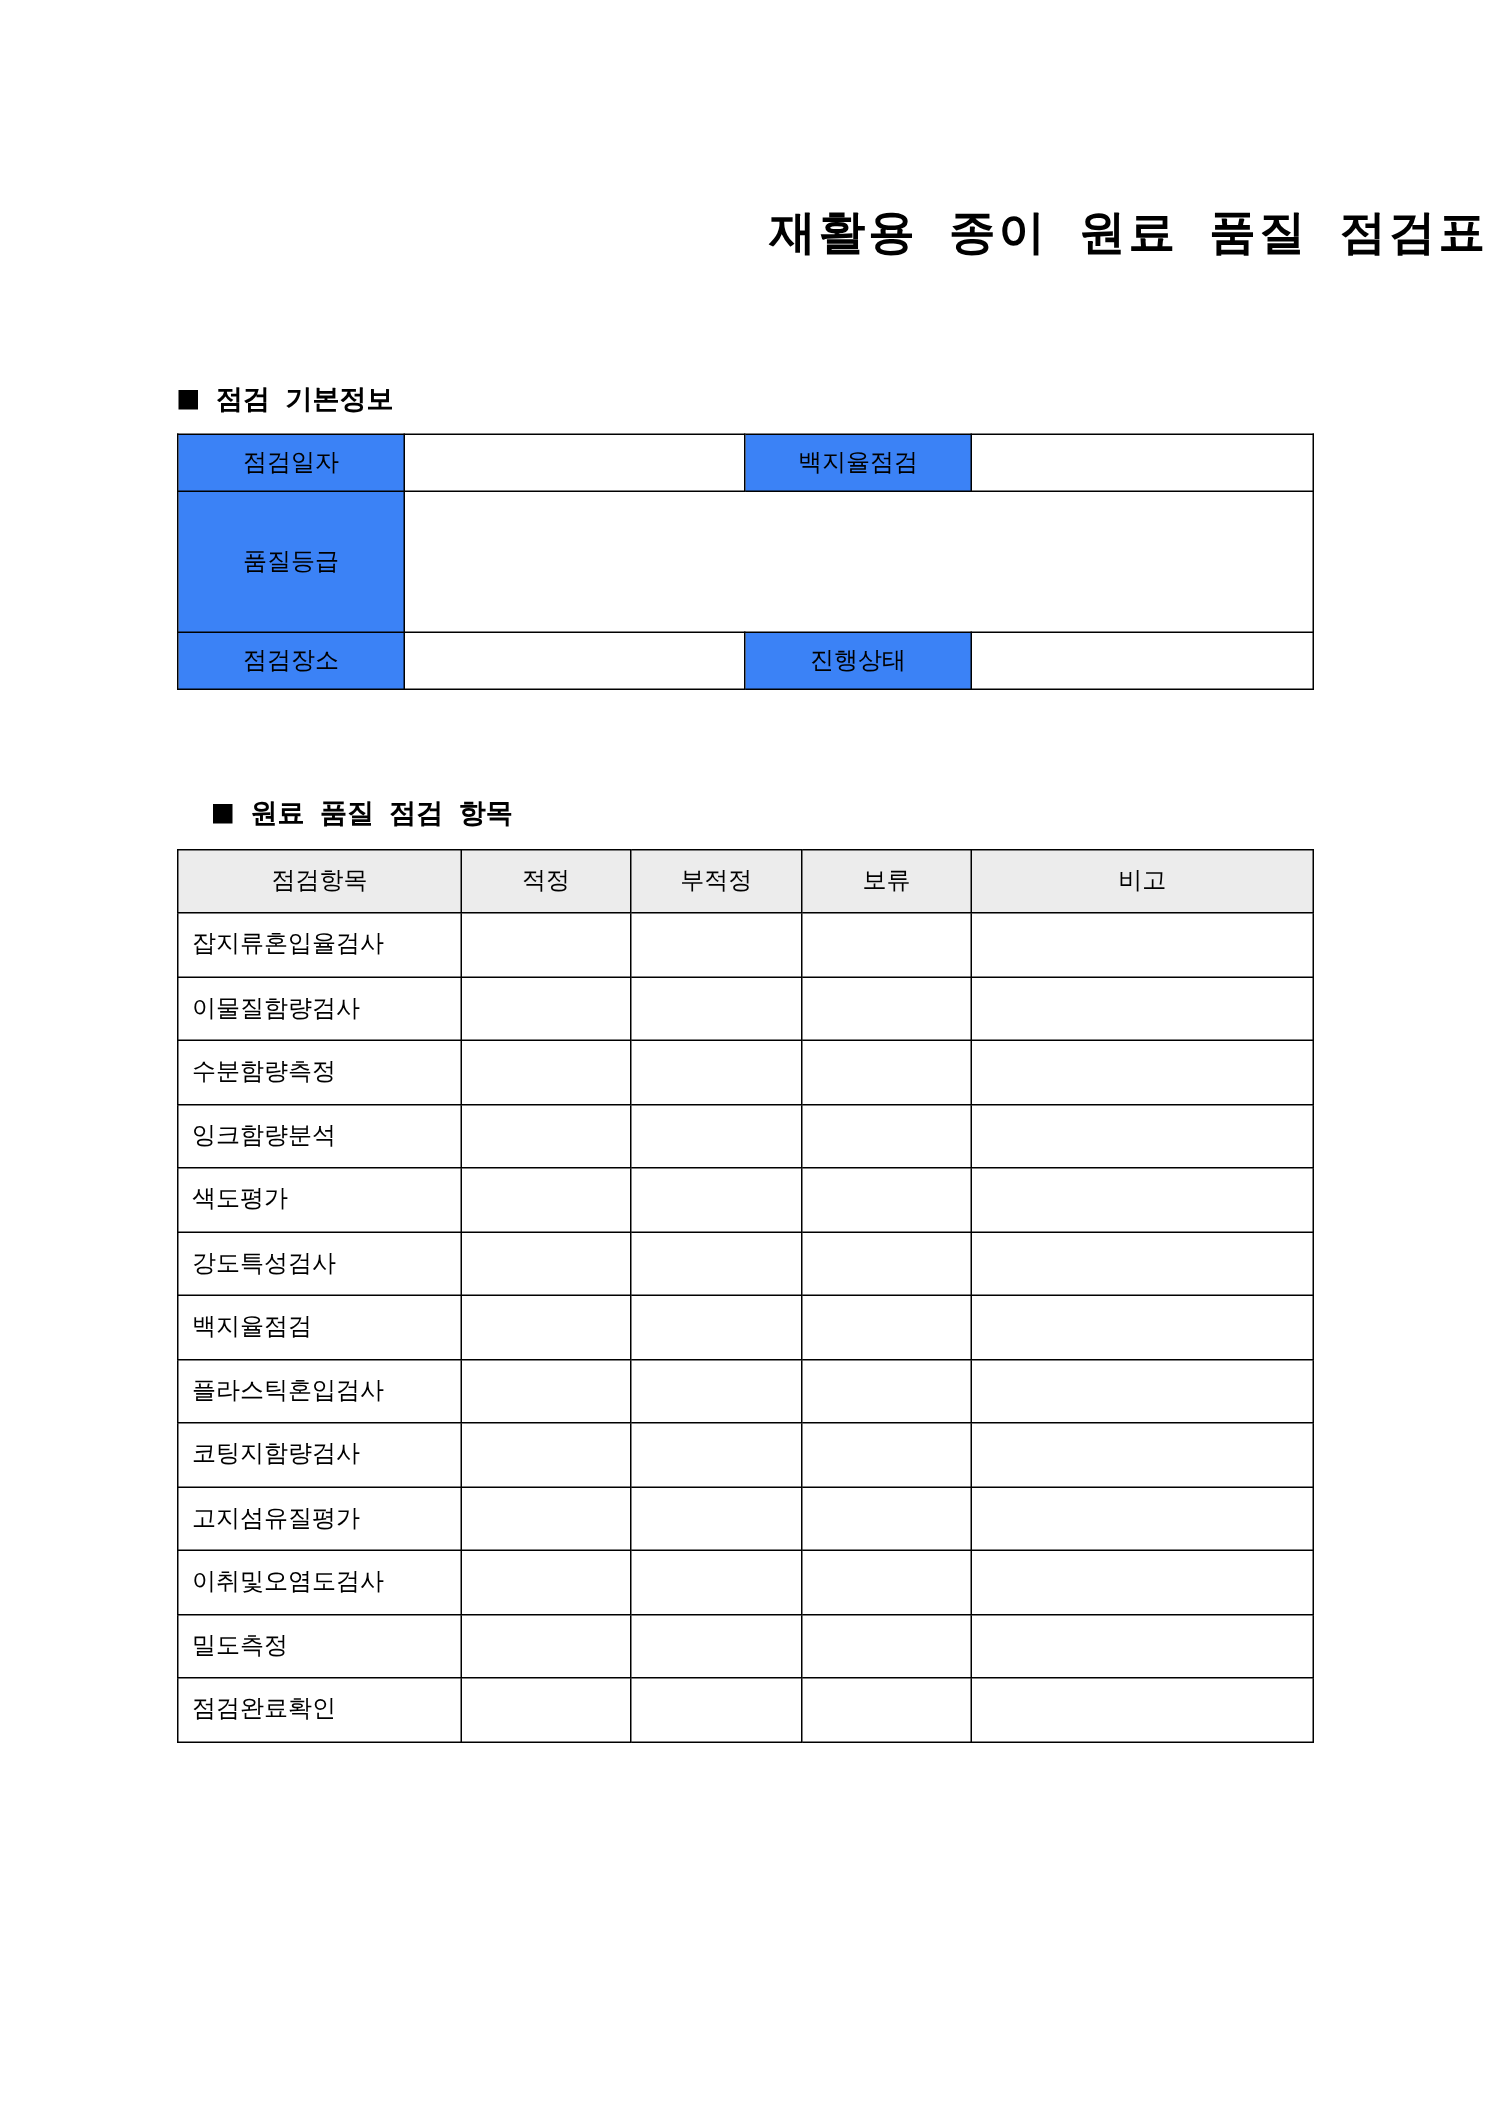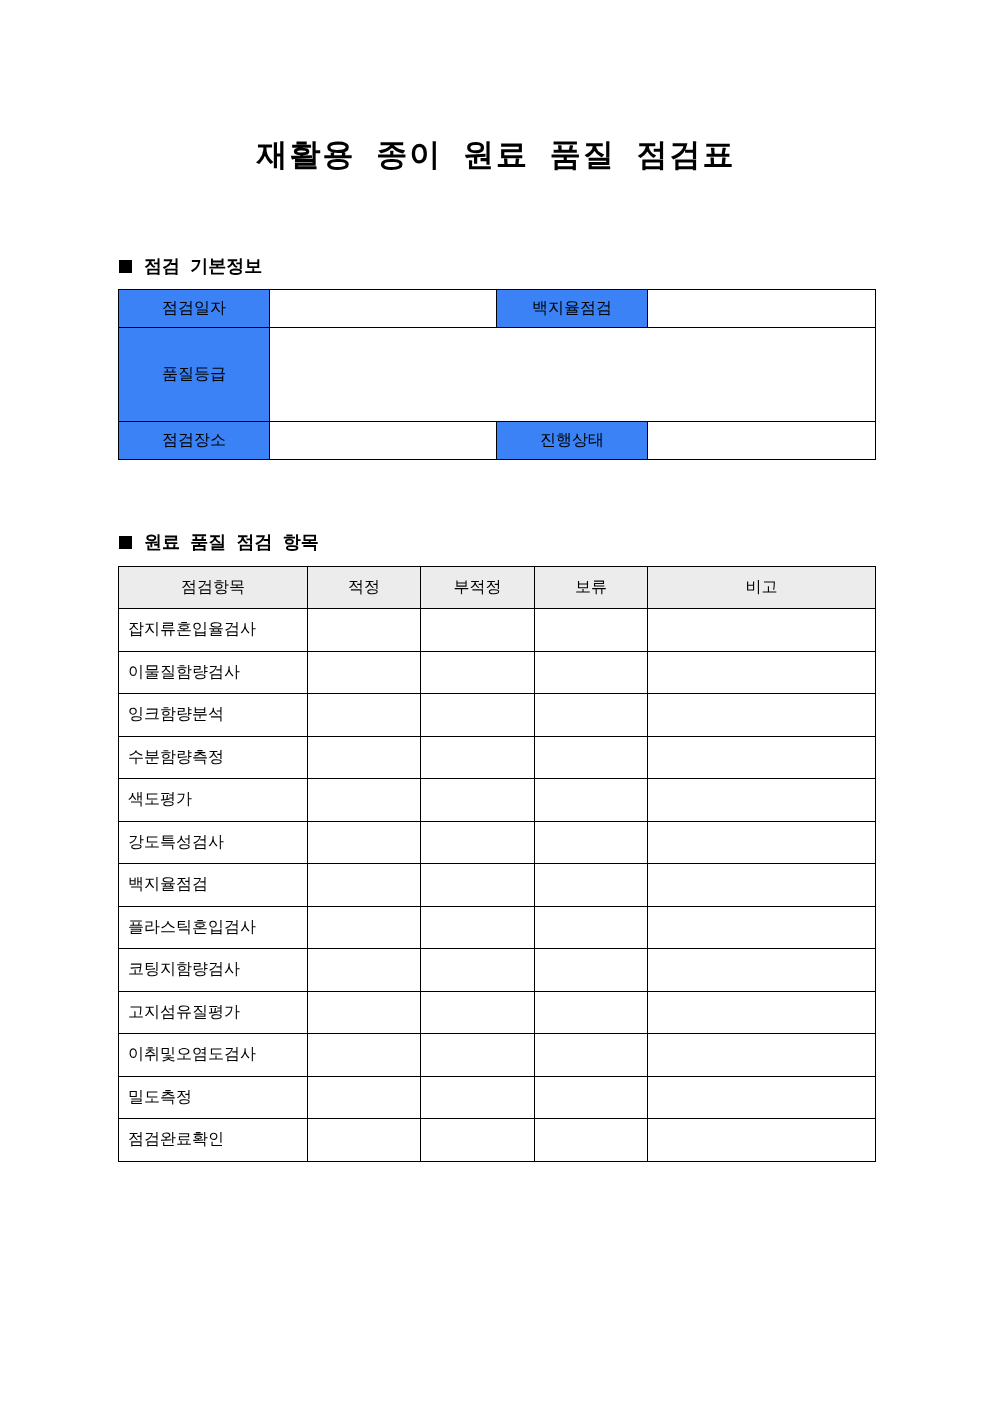--- a/index.html
+++ b/index.html
@@ -3,21 +3,21 @@
   <meta charset="utf-8">
   <style>
     html, body { margin: 0; padding: 0; background: #ffffff; }
     body {
       width: 992px; height: 1403px; position: relative;
       font-family: "DejaVu Sans", "Liberation Sans", sans-serif;
       color: #000;
     }
     .title {
       position: absolute; top: 134px; left: 0; width: 992px;
-      text-align: center; font-size: 31px; font-weight: bold;
+      text-align: right; font-size: 31px; font-weight: bold;
       letter-spacing: 2px; word-spacing: 8px;
     }
     .section-title {
       position: absolute; left: 119px; font-size: 18px; font-weight: bold;
       display: flex; align-items: center; word-spacing: 4px; justify-content: space-between;
     }
     .section-title .square {
       display: inline-block; width: 13px; height: 13px; background: #000;
       margin-right: 12px;
     }
@@ -62,21 +62,21 @@
   </tr>
   <tr style="height:38px">
     <td class="lbl">점검장소</td>
     <td></td>
     <td class="lbl">진행상태</td>
     <td></td>
   </tr>
 </tbody>
   </table>
 
-<div class="section-title" style="top:530px;">
+<div class="section-title" style="top:530px;margin-left:23px;">
   <span class="square"></span>
   <span>원료 품질 점검 항목</span>
 </div>
 
 <table id="items">
   <colgroup>
     <col style="width:189px">
       <col style="width:113px">
       <col style="width:114px">
       <col style="width:113px">
@@ -100,28 +100,28 @@
         <td></td>
       </tr>
       <tr style="height: 42.5px;">
         <td class="item">이물질함량검사</td>
         <td></td>
         <td></td>
         <td></td>
         <td></td>
       </tr>
       <tr style="height: 42.5px;">
-        <td class="item">잉크함량분석</td>
+        <td class="item">수분함량측정</td>
         <td></td>
         <td></td>
         <td></td>
         <td></td>
       </tr>
       <tr style="height: 42.5px;">
-        <td class="item">수분함량측정</td>
+        <td class="item">잉크함량분석</td>
         <td></td>
         <td></td>
         <td></td>
         <td></td>
       </tr>
       <tr style="height: 42.5px;">
         <td class="item">색도평가</td>
         <td></td>
         <td></td>
         <td></td>

